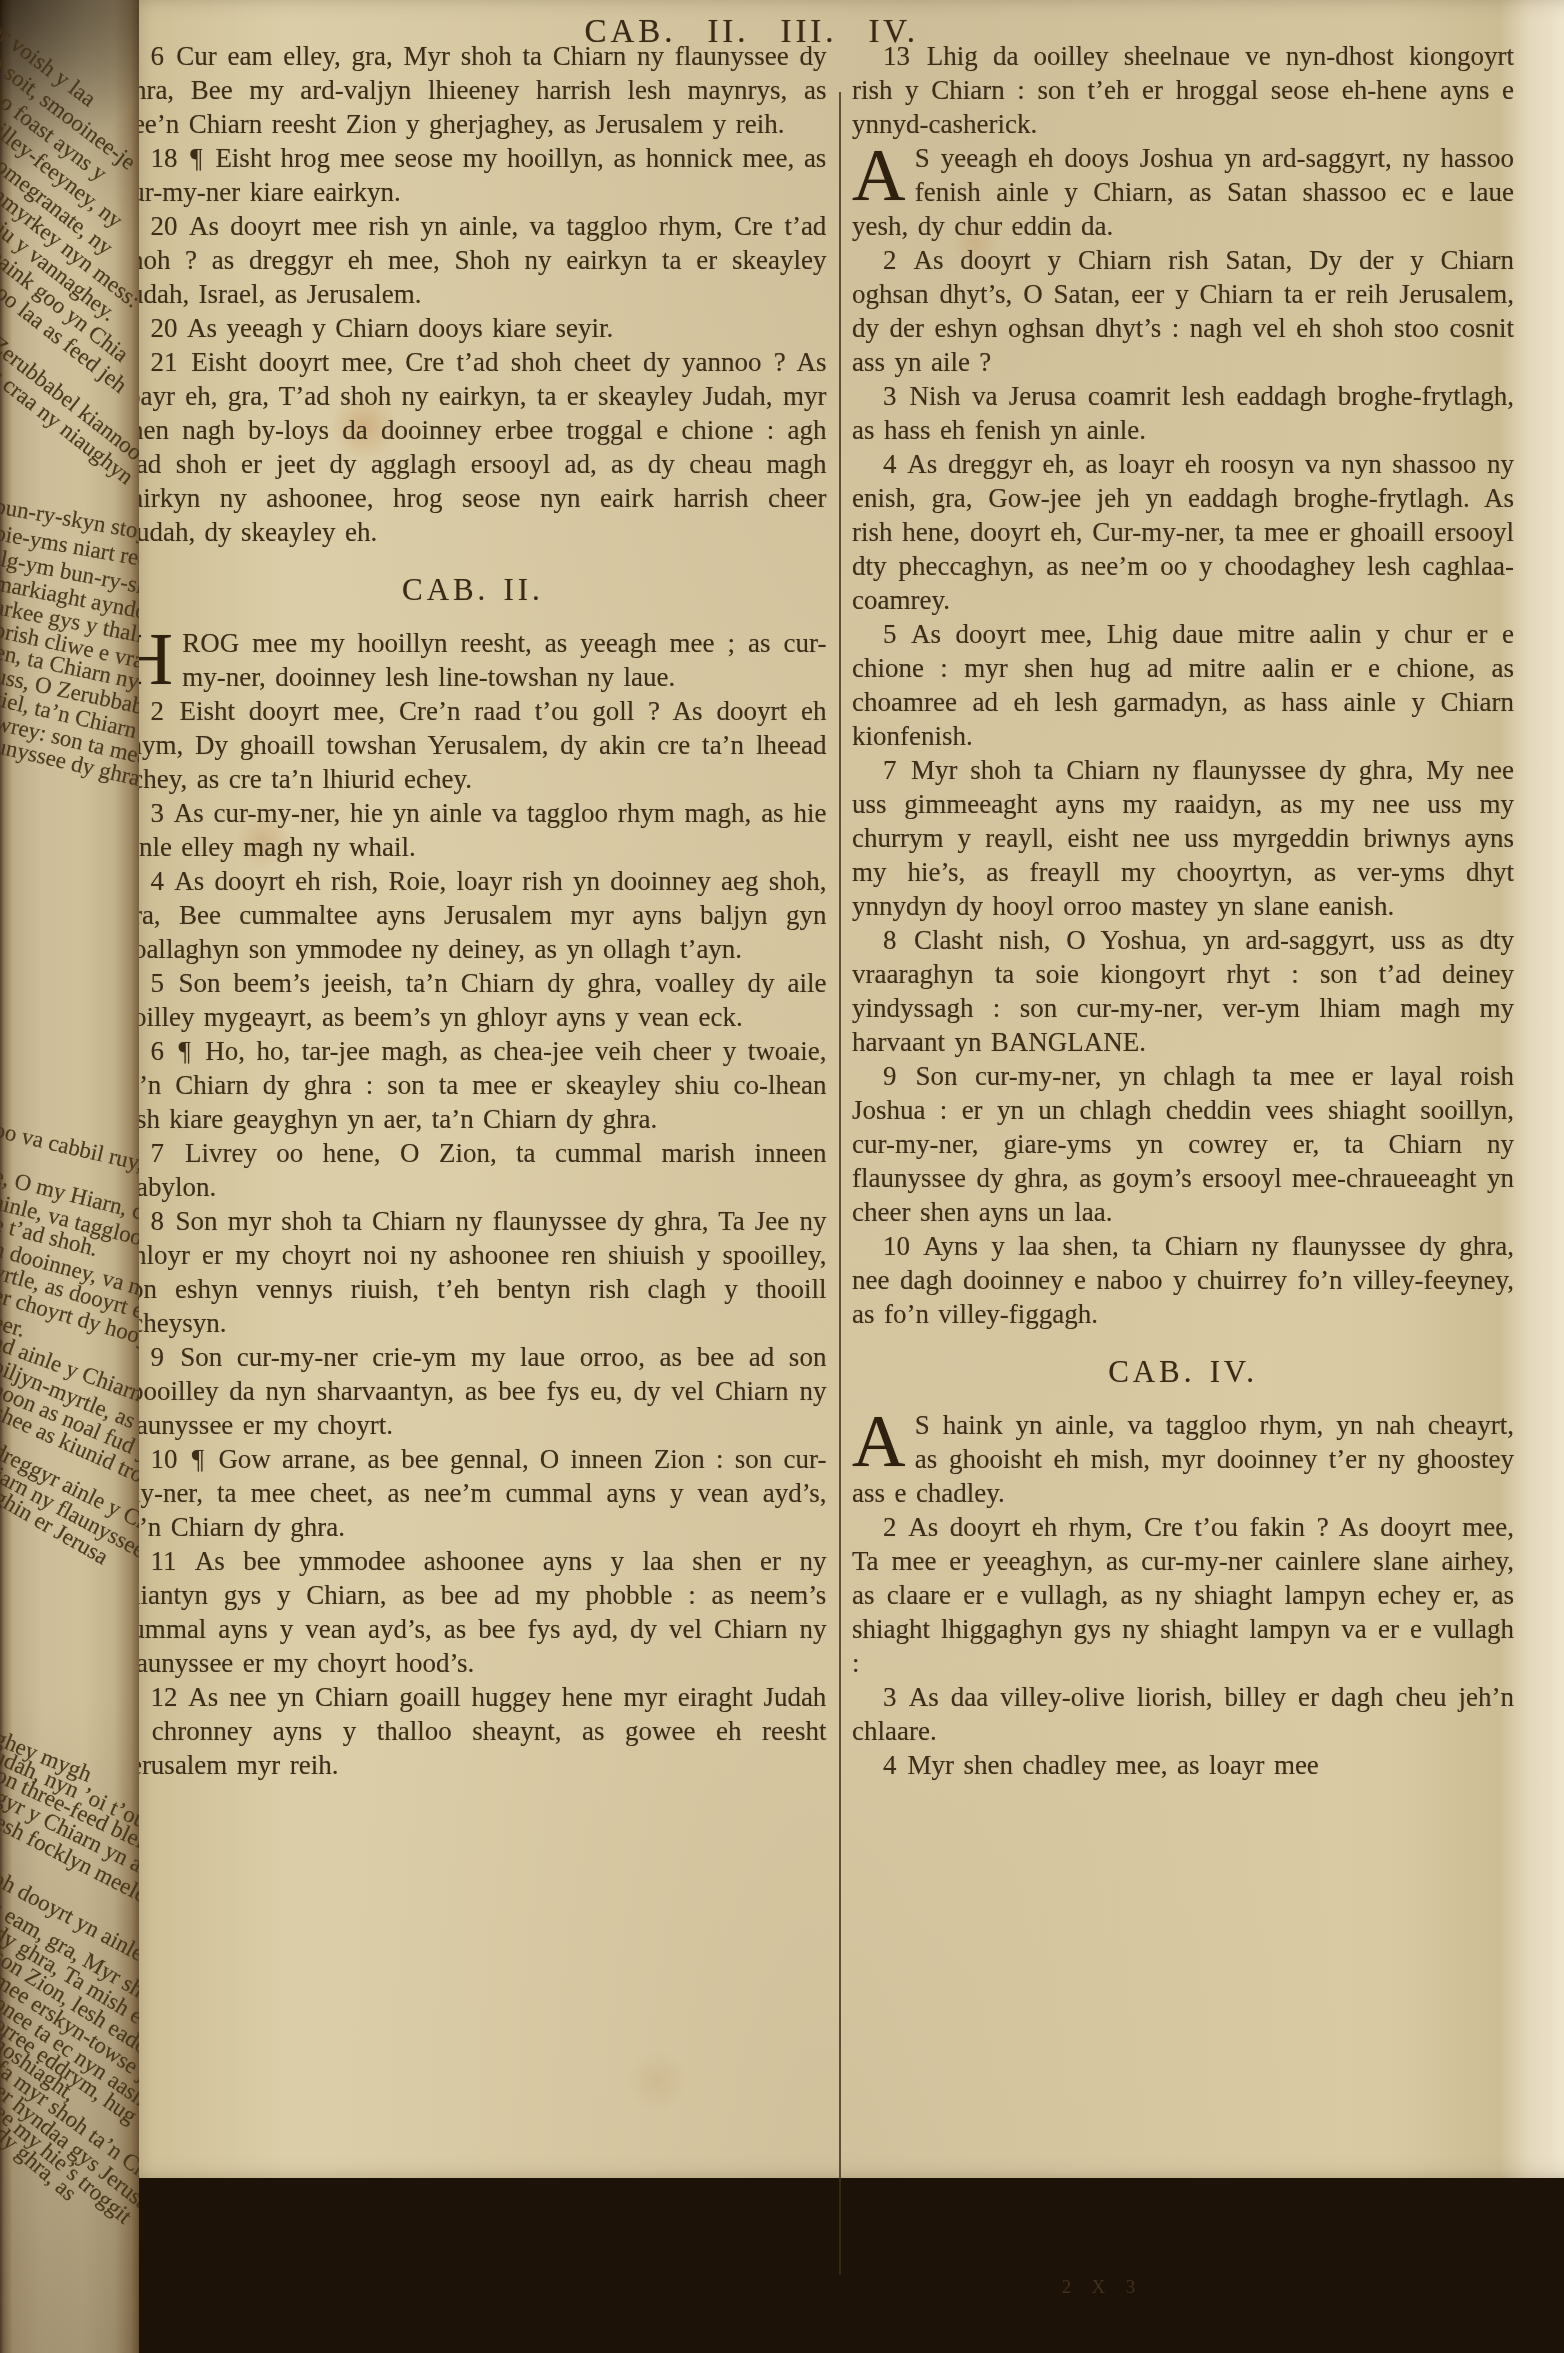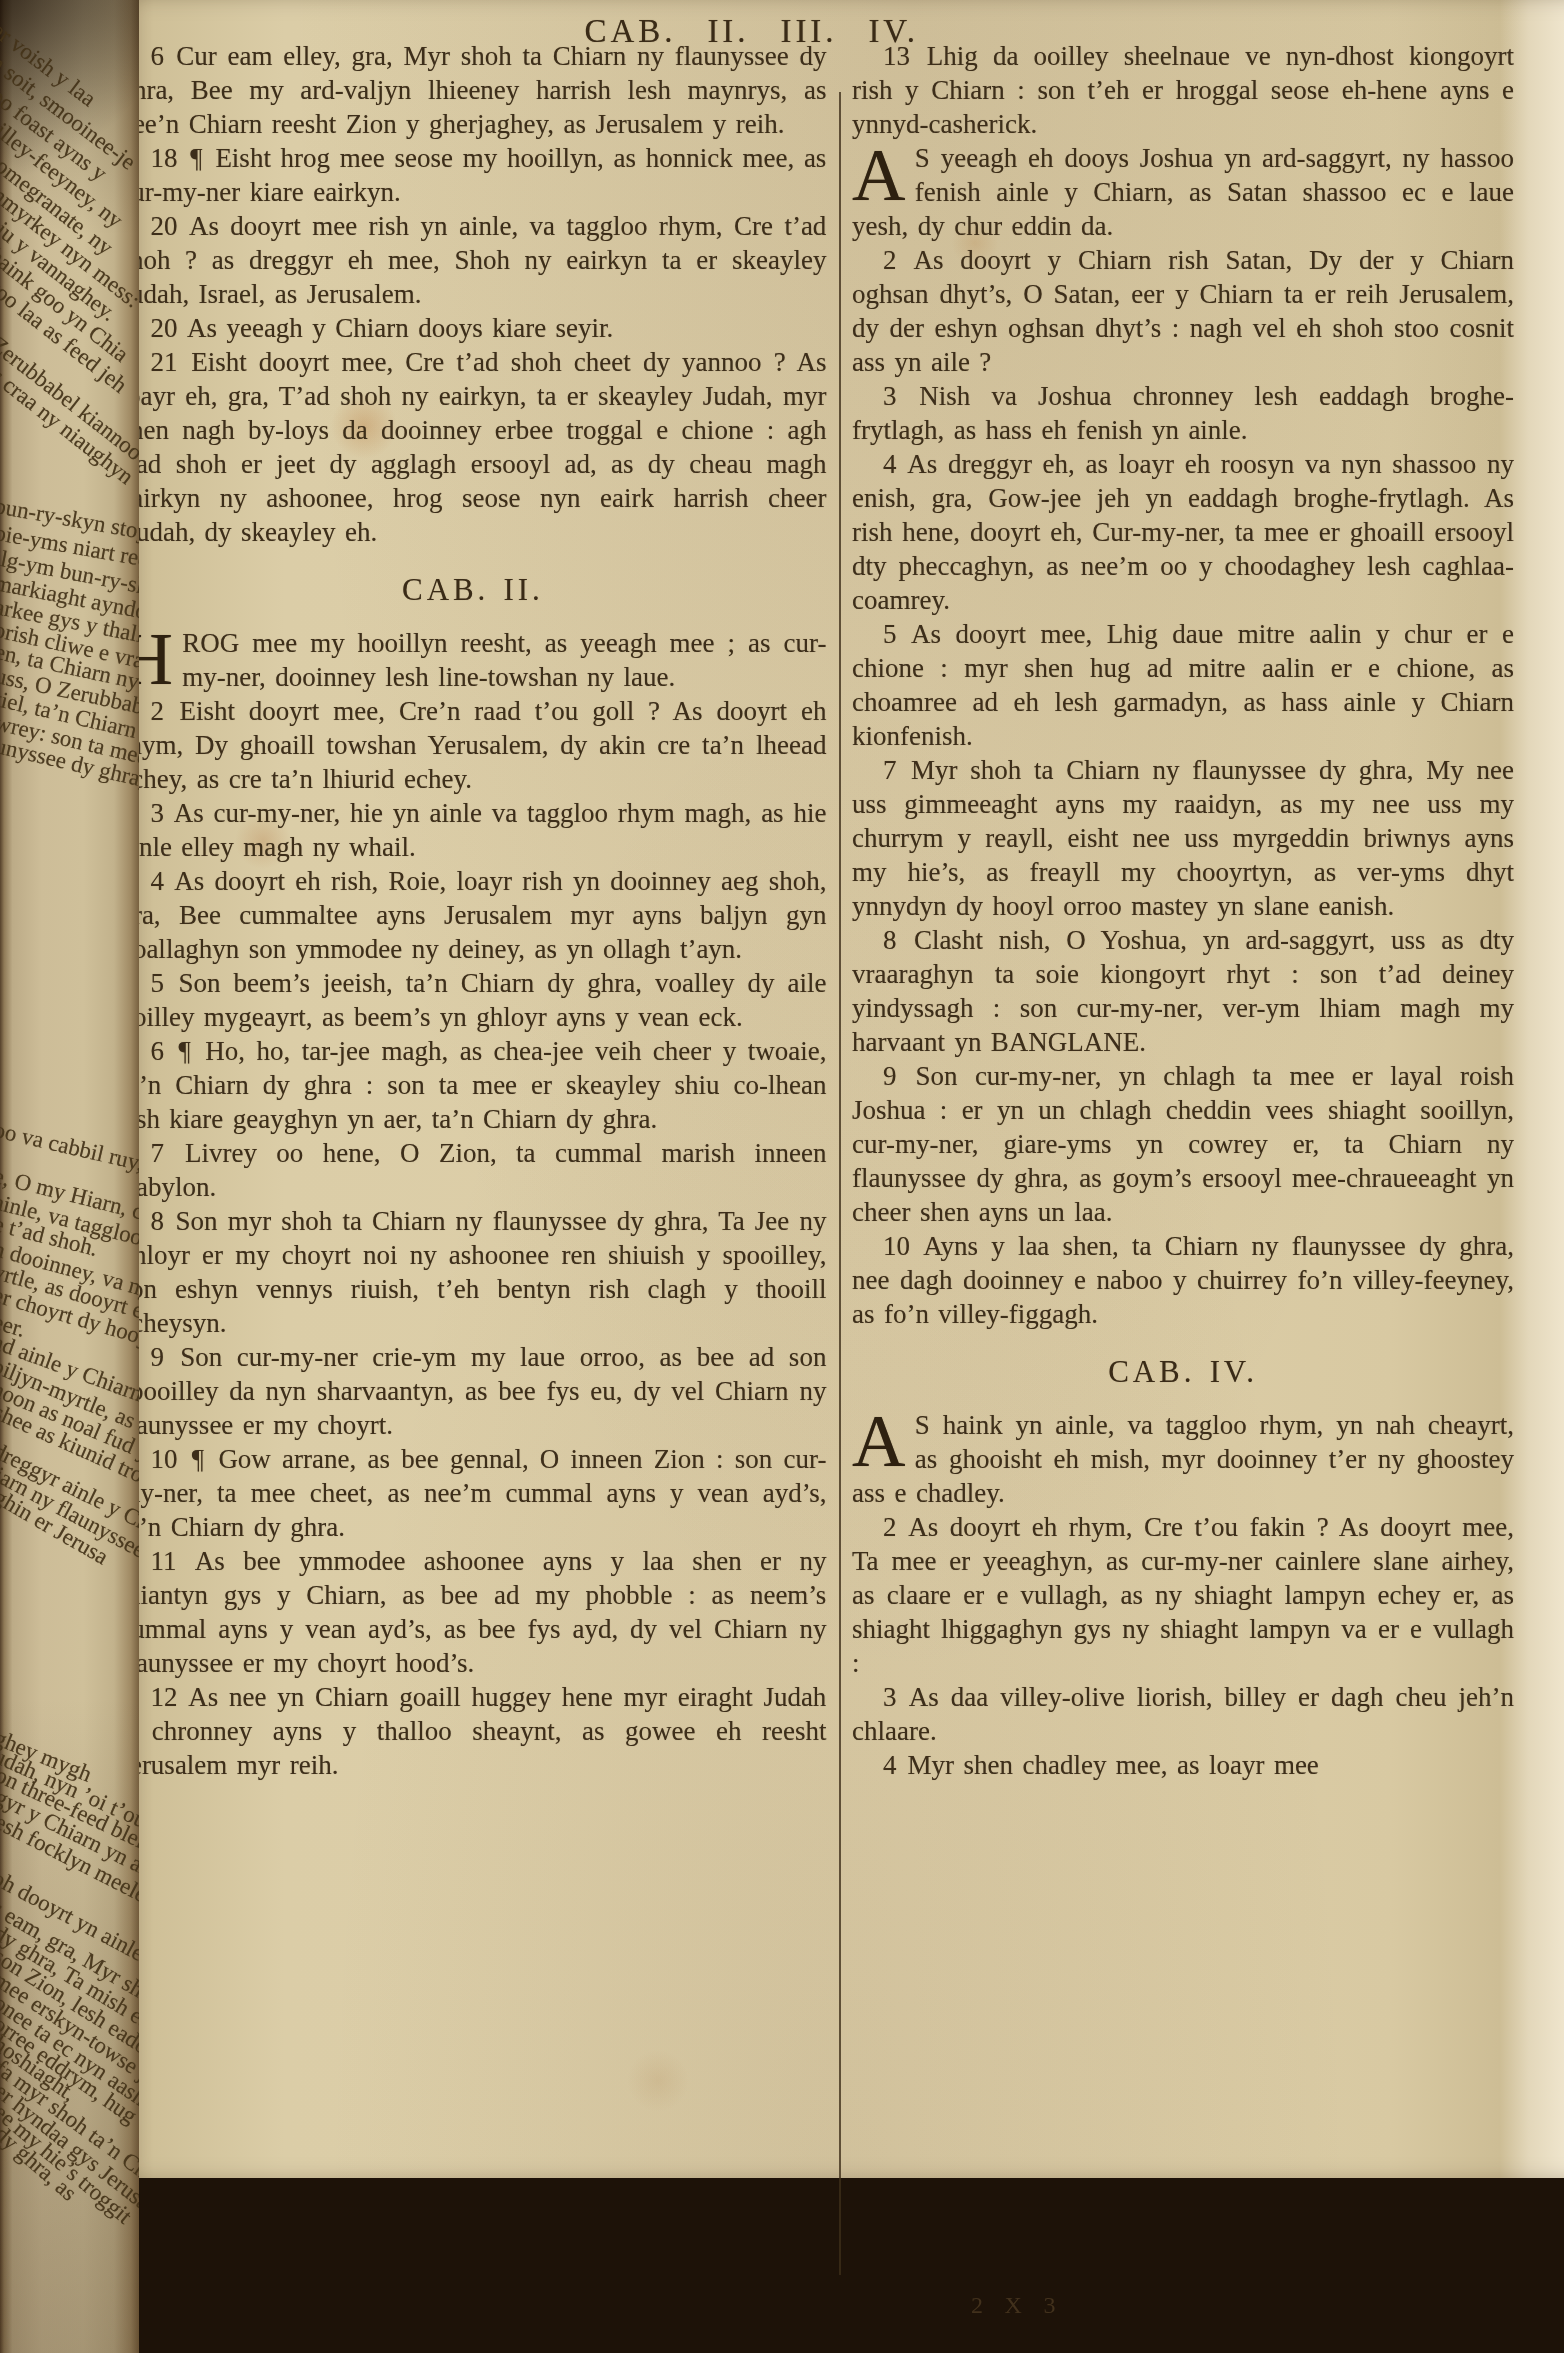--- a/index.html
+++ b/index.html
@@ -63,23 +63,22 @@
     margin:23.5px 0 19px;text-indent:0;
     color:#3a2b17;
   }
   .drop-cap{
     float:left;font-size:74px;line-height:59px;
     padding:4.7px 9.4px 0 0;color:#2e2110;
     text-shadow:0 0 0.8px rgba(46,33,16,.6);
   }
   #signature-mark{
     position:absolute;left:861px;top:2276px;width:172px;
-    text-align:left;font-size:24px;letter-spacing:7.8px;
+    text-align:right;font-size:19px;letter-spacing:7.8px;
     color:#42311c;
-    margin-top:16px;
   }
 </style>
 </head>
 <body>
 
 <div id="canvas">
   <div id="page">
     <div id="page-header">CAB. II. III. IV.</div>
     <div id="left-column" class="col">
         <p class="verse"><span class="vnum">6</span> <span class="vtext">Cur eam elley, gra, Myr shoh ta Chiarn ny flaunyssee dy ghra, Bee my ard-valjyn lhieeney harrish lesh maynrys, as nee’n Chiarn reesht Zion y gherjaghey, as Jerusalem y reih.</span></p>
@@ -99,21 +98,21 @@
         <p class="verse"><span class="vnum">9</span> <span class="vtext">Son cur-my-ner crie-ym my laue orroo, as bee ad son spooilley da nyn sharvaantyn, as bee fys eu, dy vel Chiarn ny flaunyssee er my choyrt.</span></p>
         <p class="verse"><span class="vnum">10</span> <span class="pilcrow">¶</span> <span class="vtext">Gow arrane, as bee gennal, O inneen Zion : son cur-my-ner, ta mee cheet, as nee’m cummal ayns y vean ayd’s, ta’n Chiarn dy ghra.</span></p>
         <p class="verse"><span class="vnum">11</span> <span class="vtext">As bee ymmodee ashoonee ayns y laa shen er ny lhiantyn gys y Chiarn, as bee ad my phobble : as neem’s cummal ayns y vean ayd’s, as bee fys ayd, dy vel Chiarn ny flaunyssee er my choyrt hood’s.</span></p>
         <p class="verse"><span class="vnum">12</span> <span class="vtext">As nee yn Chiarn goaill huggey hene myr eiraght Judah e chronney ayns y thalloo sheaynt, as gowee eh reesht Jerusalem myr reih.</span></p>
       </div>
     <div id="column-divider"></div>
     <div id="right-column" class="col">
         <p class="verse"><span class="vnum">13</span> <span class="vtext">Lhig da ooilley sheelnaue ve nyn-dhost kiongoyrt rish y Chiarn : son t’eh er hroggal seose eh-hene ayns e ynnyd-casherick.</span></p>
         <p class="verse dropcap-verse"><span class="drop-cap">A</span><span class="vtext">S yeeagh eh dooys Joshua yn ard-saggyrt, ny hassoo fenish ainle y Chiarn, as Satan shassoo ec e laue yesh, dy chur eddin da.</span></p>
         <p class="verse"><span class="vnum">2</span> <span class="vtext">As dooyrt y Chiarn rish Satan, Dy der y Chiarn oghsan dhyt’s, O Satan, eer y Chiarn ta er reih Jerusalem, dy der eshyn oghsan dhyt’s : nagh vel eh shoh stoo cosnit ass yn aile ?</span></p>
-        <p class="verse"><span class="vnum">3</span> <span class="vtext">Nish va Joshua chronney lesh eaddagh broghe-frytlagh, as hass eh fenish yn ainle.</span></p>
+        <p class="verse"><span class="vnum">3</span> <span class="vtext">Nish va Jerusa coamrit lesh eaddagh broghe-frytlagh, as hass eh fenish yn ainle.</span></p>
         <p class="verse"><span class="vnum">4</span> <span class="vtext">As dreggyr eh, as loayr eh roosyn va nyn shassoo ny enish, gra, Gow-jee jeh yn eaddagh broghe-frytlagh. As rish hene, dooyrt eh, Cur-my-ner, ta mee er ghoaill ersooyl dty pheccaghyn, as nee’m oo y choodaghey lesh caghlaa-coamrey.</span></p>
         <p class="verse"><span class="vnum">5</span> <span class="vtext">As dooyrt mee, Lhig daue mitre aalin y chur er e chione : myr shen hug ad mitre aalin er e chione, as choamree ad eh lesh garmadyn, as hass ainle y Chiarn kionfenish.</span></p>
         <p class="verse"><span class="vnum">7</span> <span class="vtext">Myr shoh ta Chiarn ny flaunyssee dy ghra, My nee uss gimmeeaght ayns my raaidyn, as my nee uss my churrym y reayll, eisht nee uss myrgeddin briwnys ayns my hie’s, as freayll my chooyrtyn, as ver-yms dhyt ynnydyn dy hooyl orroo mastey yn slane eanish.</span></p>
         <p class="verse"><span class="vnum">8</span> <span class="vtext">Clasht nish, O Yoshua, yn ard-saggyrt, uss as dty vraaraghyn ta soie kiongoyrt rhyt : son t’ad deiney yindyssagh : son cur-my-ner, ver-ym lhiam magh my harvaant yn BANGLANE.</span></p>
         <p class="verse"><span class="vnum">9</span> <span class="vtext">Son cur-my-ner, yn chlagh ta mee er layal roish Joshua : er yn un chlagh cheddin vees shiaght sooillyn, cur-my-ner, giare-yms yn cowrey er, ta Chiarn ny flaunyssee dy ghra, as goym’s ersooyl mee-chraueeaght yn cheer shen ayns un laa.</span></p>
         <p class="verse"><span class="vnum">10</span> <span class="vtext">Ayns y laa shen, ta Chiarn ny flaunyssee dy ghra, nee dagh dooinney e naboo y chuirrey fo’n villey-feeyney, as fo’n villey-figgagh.</span></p>
         <div class="cab-heading">CAB. IV.</div>
         <p class="verse dropcap-verse"><span class="drop-cap">A</span><span class="vtext">S haink yn ainle, va taggloo rhym, yn nah cheayrt, as ghooisht eh mish, myr dooinney t’er ny ghoostey ass e chadley.</span></p>
         <p class="verse"><span class="vnum">2</span> <span class="vtext">As dooyrt eh rhym, Cre t’ou fakin ? As dooyrt mee, Ta mee er yeeaghyn, as cur-my-ner cainlere slane airhey, as claare er e vullagh, as ny shiaght lampyn echey er, as shiaght lhiggaghyn gys ny shiaght lampyn va er e vullagh :</span></p>
         <p class="verse"><span class="vnum">3</span> <span class="vtext">As daa villey-olive liorish, billey er dagh cheu jeh’n chlaare.</span></p>

